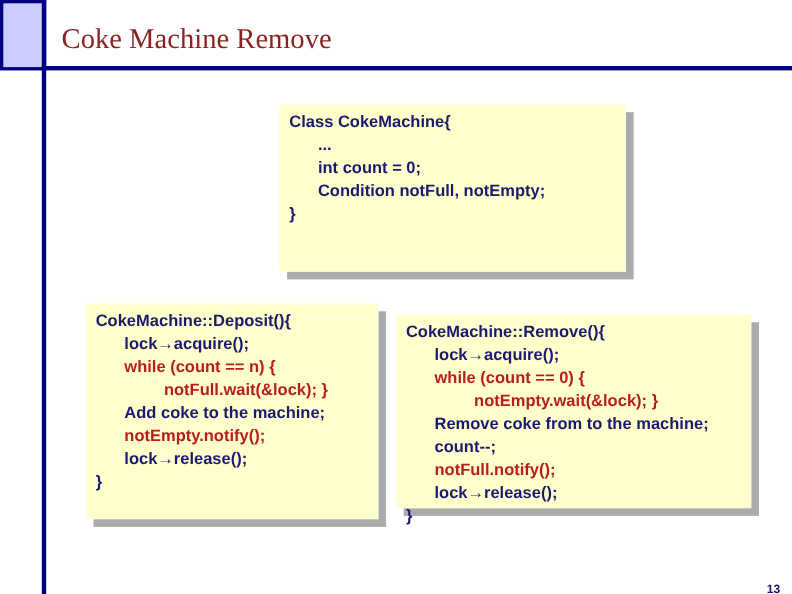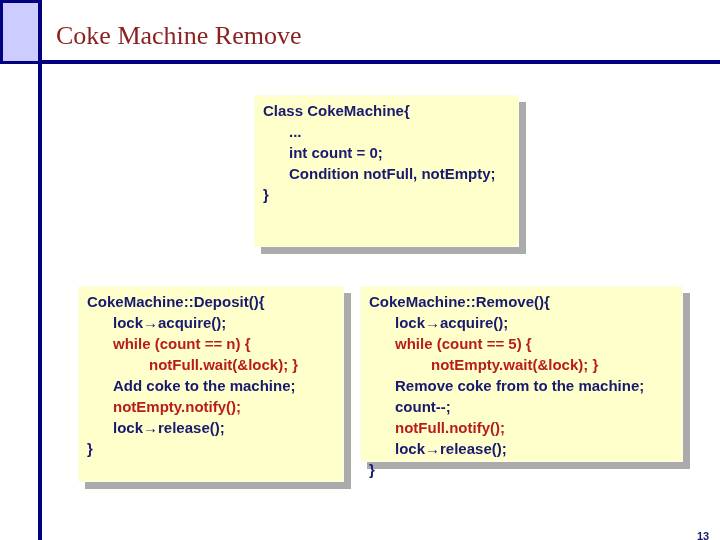--- a/index.html
+++ b/index.html
@@ -41,22 +41,22 @@
     white-space: nowrap;
   }
   .code-box {
     position: absolute;
     box-sizing: border-box;
     background: #ffffcc;
     border: 1px solid #fdfde8;
     box-shadow: 7px 7px 0 #ababab;
     padding: 4px 4px 0 8px;
   }
-  .box-class   { left: 254px; top: 95px;  width: 265px; height: 152px; }
-  .box-deposit { left: 78px;  top: 286px; width: 266px; height: 196px; }
+  .box-class   { left: 254px; top: 95px;  width: 315px; height: 152px; }
+  .box-deposit { left: 78px;  top: 276px; width: 266px; height: 196px; }
   .box-remove  { left: 360px; top: 286px; width: 323px; height: 176px; }
   .code-line {
     font-size: 15px;
     line-height: 21px;
     font-weight: bold;
     color: #191970;
     white-space: nowrap;
   }
   .i0 { padding-left: 0; }
   .i1 { padding-left: 26px; }
@@ -97,21 +97,21 @@
     <div class="code-line i2 c-red">notFull.wait(&amp;lock); }</div>
     <div class="code-line i1">Add coke to the machine;</div>
     <div class="code-line i1 c-red">notEmpty.notify();</div>
     <div class="code-line i1">lock→release();</div>
     <div class="code-line i0">}</div>
   </div>
 
   <div class="code-box box-remove">
     <div class="code-line i0">CokeMachine::Remove(){</div>
     <div class="code-line i1">lock→acquire();</div>
-    <div class="code-line i1 c-red">while (count == 5) {</div>
+    <div class="code-line i1 c-red">while (count == 0) {</div>
     <div class="code-line i2 c-red">notEmpty.wait(&amp;lock); }</div>
     <div class="code-line i1">Remove coke from to the machine;</div>
     <div class="code-line i1">count--;</div>
     <div class="code-line i1 c-red">notFull.notify();</div>
     <div class="code-line i1">lock→release();</div>
     <div class="code-line i0">}</div>
   </div>
 
   <div class="page-number">13</div>
 

